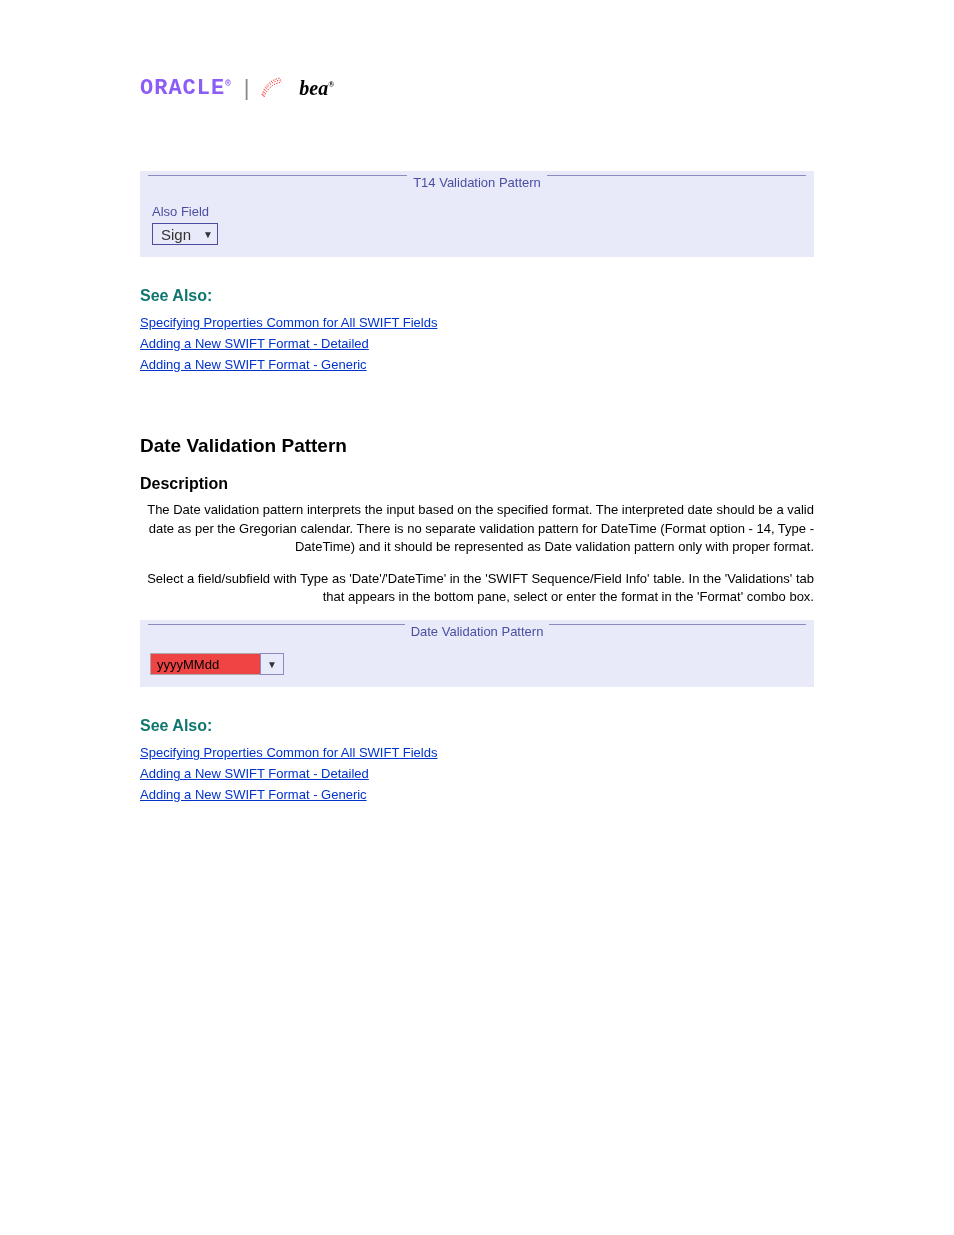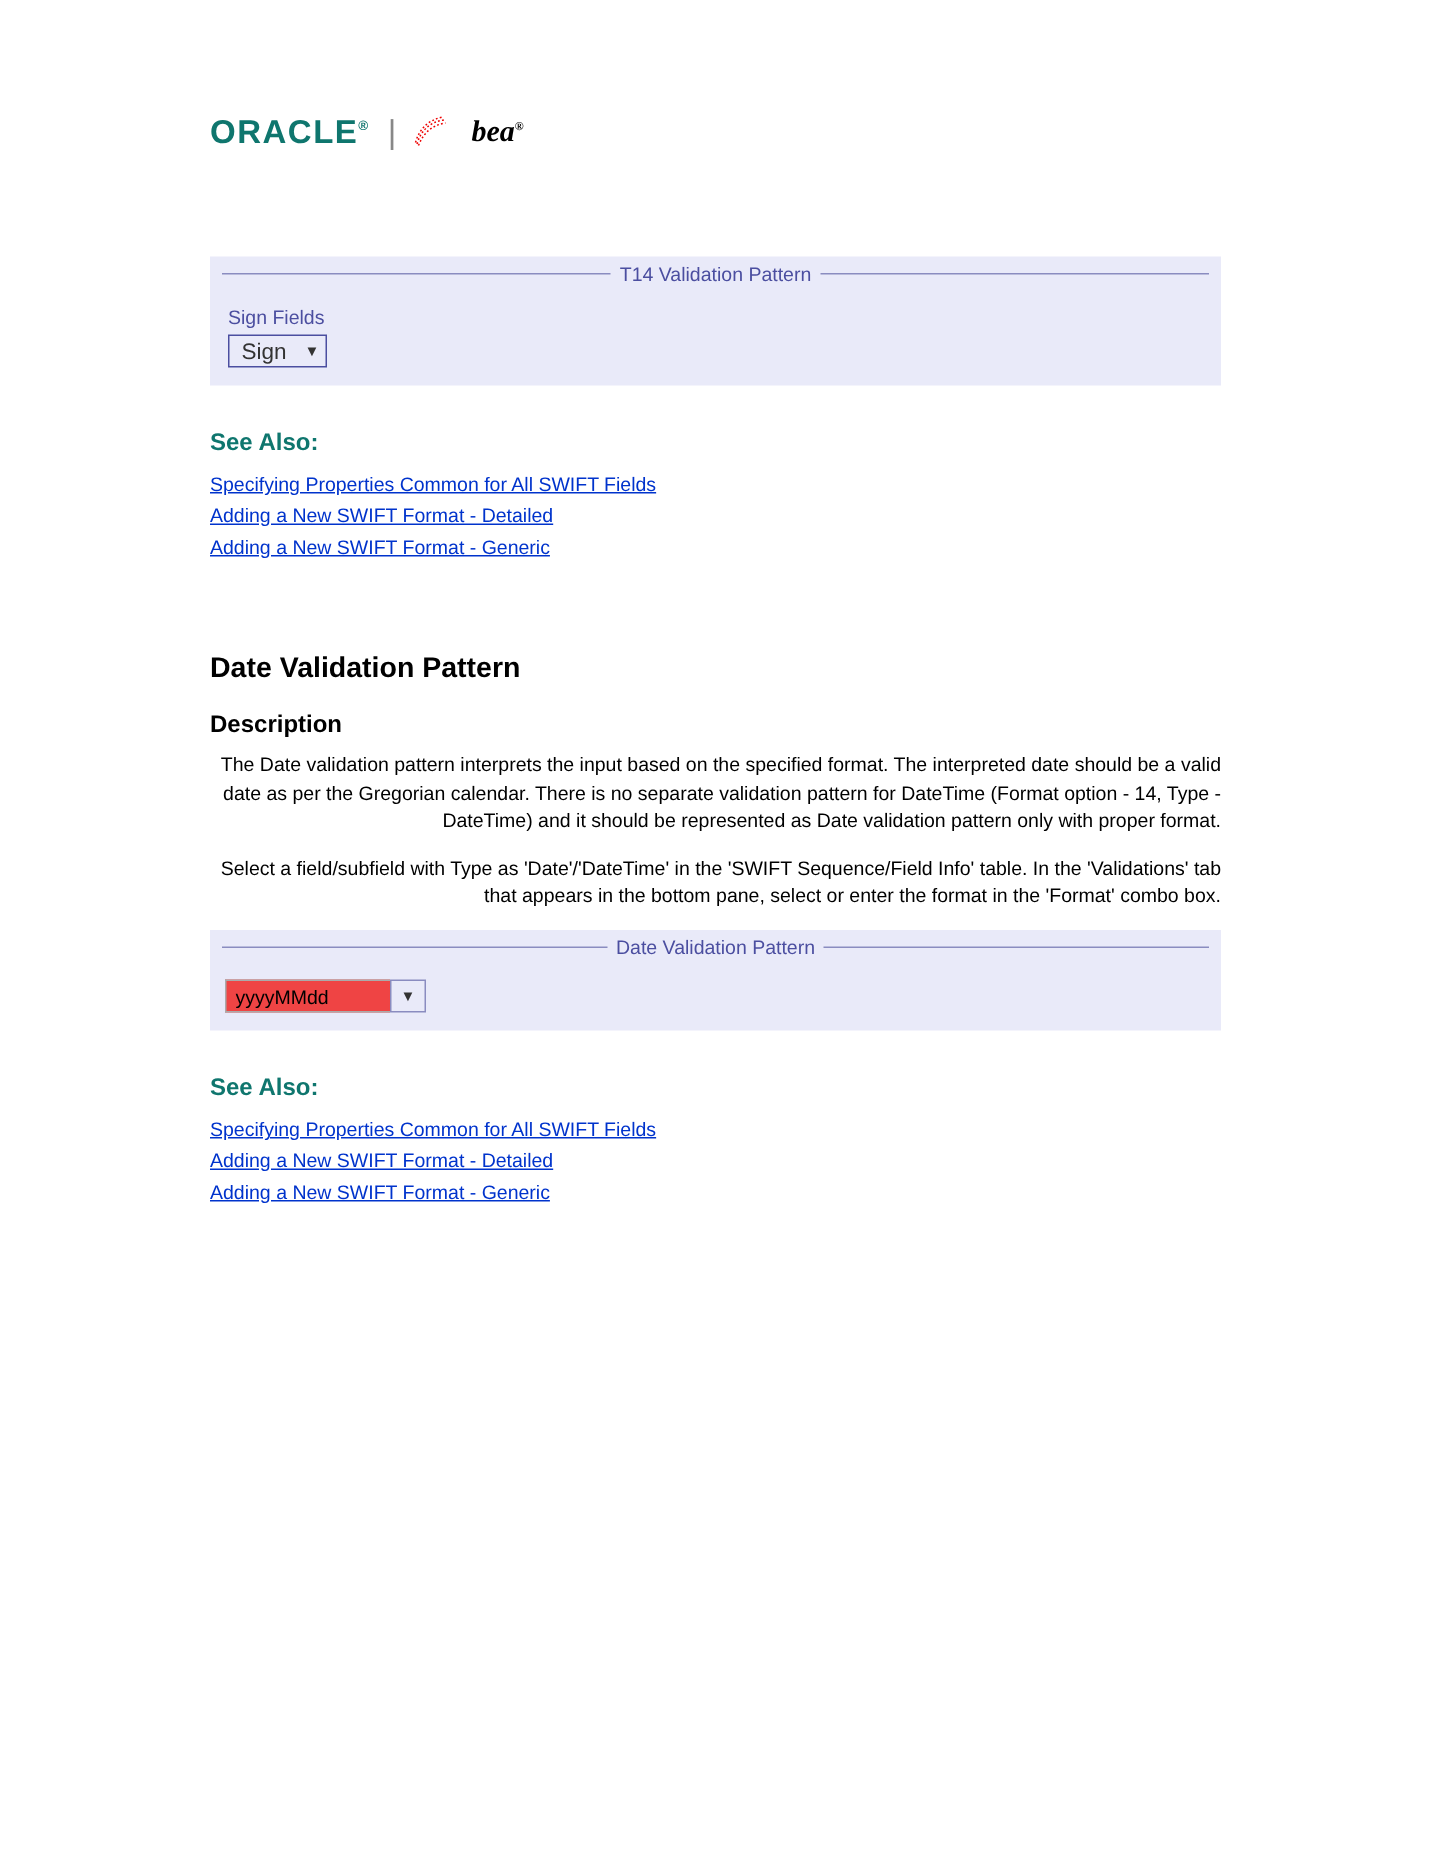--- a/index.html
+++ b/index.html
@@ -18,25 +18,25 @@
     .page {
       padding: 75px 140px 60px 140px;
     }
     .logo-bar {
       display: flex;
       align-items: center;
       gap: 12px;
       margin-bottom: 70px;
     }
     .oracle-logo {
-      color: #0f766e;
+      color: #8b5cf6;
       font-weight: bold;
       font-size: 22px;
       letter-spacing: 1px;
-      font-family: Liberation Sans, sans-serif;
+      font-family: Liberation Mono, monospace;
     }
     .oracle-logo sup {
       font-size: 9px;
       vertical-align: super;
     }
     .logo-divider {
       color: #888;
       font-size: 22px;
     }
     .bea-logo {
@@ -59,21 +59,20 @@
       font-size: 8px;
       vertical-align: super;
     }
     .panel {
       background: #E9EAF9;
       padding: 4px 8px 12px 8px;
       margin-bottom: 30px;
     }
     .fieldset-header {
       display: flex;
-      align-items: center;
       gap: 6px;
       margin-bottom: 14px;
     }
     .fieldset-line {
       flex: 1;
       height: 1px;
       background: #8A8CC0;
     }
     .fieldset-title {
       color: #4B4EA0;
@@ -183,21 +182,21 @@
       <span class="bea-text"><span>bea</span><sup>®</sup></span>
     </span>
   </div>
 
   <div class="panel">
     <div class="fieldset-header">
       <div class="fieldset-line"></div>
       <div class="fieldset-title">T14 Validation Pattern</div>
       <div class="fieldset-line"></div>
     </div>
-    <div class="field-label">Sign Fields</div>
+    <div class="field-label">Also Field</div>
     <div class="dropdown">
       <span class="dropdown-value">Sign</span>
       <span class="dropdown-arrow">▼</span>
     </div>
   </div>
 
   <div class="section-heading">See Also:</div>
   <div class="links">
     <a href="#" class="doc-link">Specifying Properties Common for All SWIFT Fields</a><br>
     <a href="#" class="doc-link">Adding a New SWIFT Format - Detailed</a><br>

